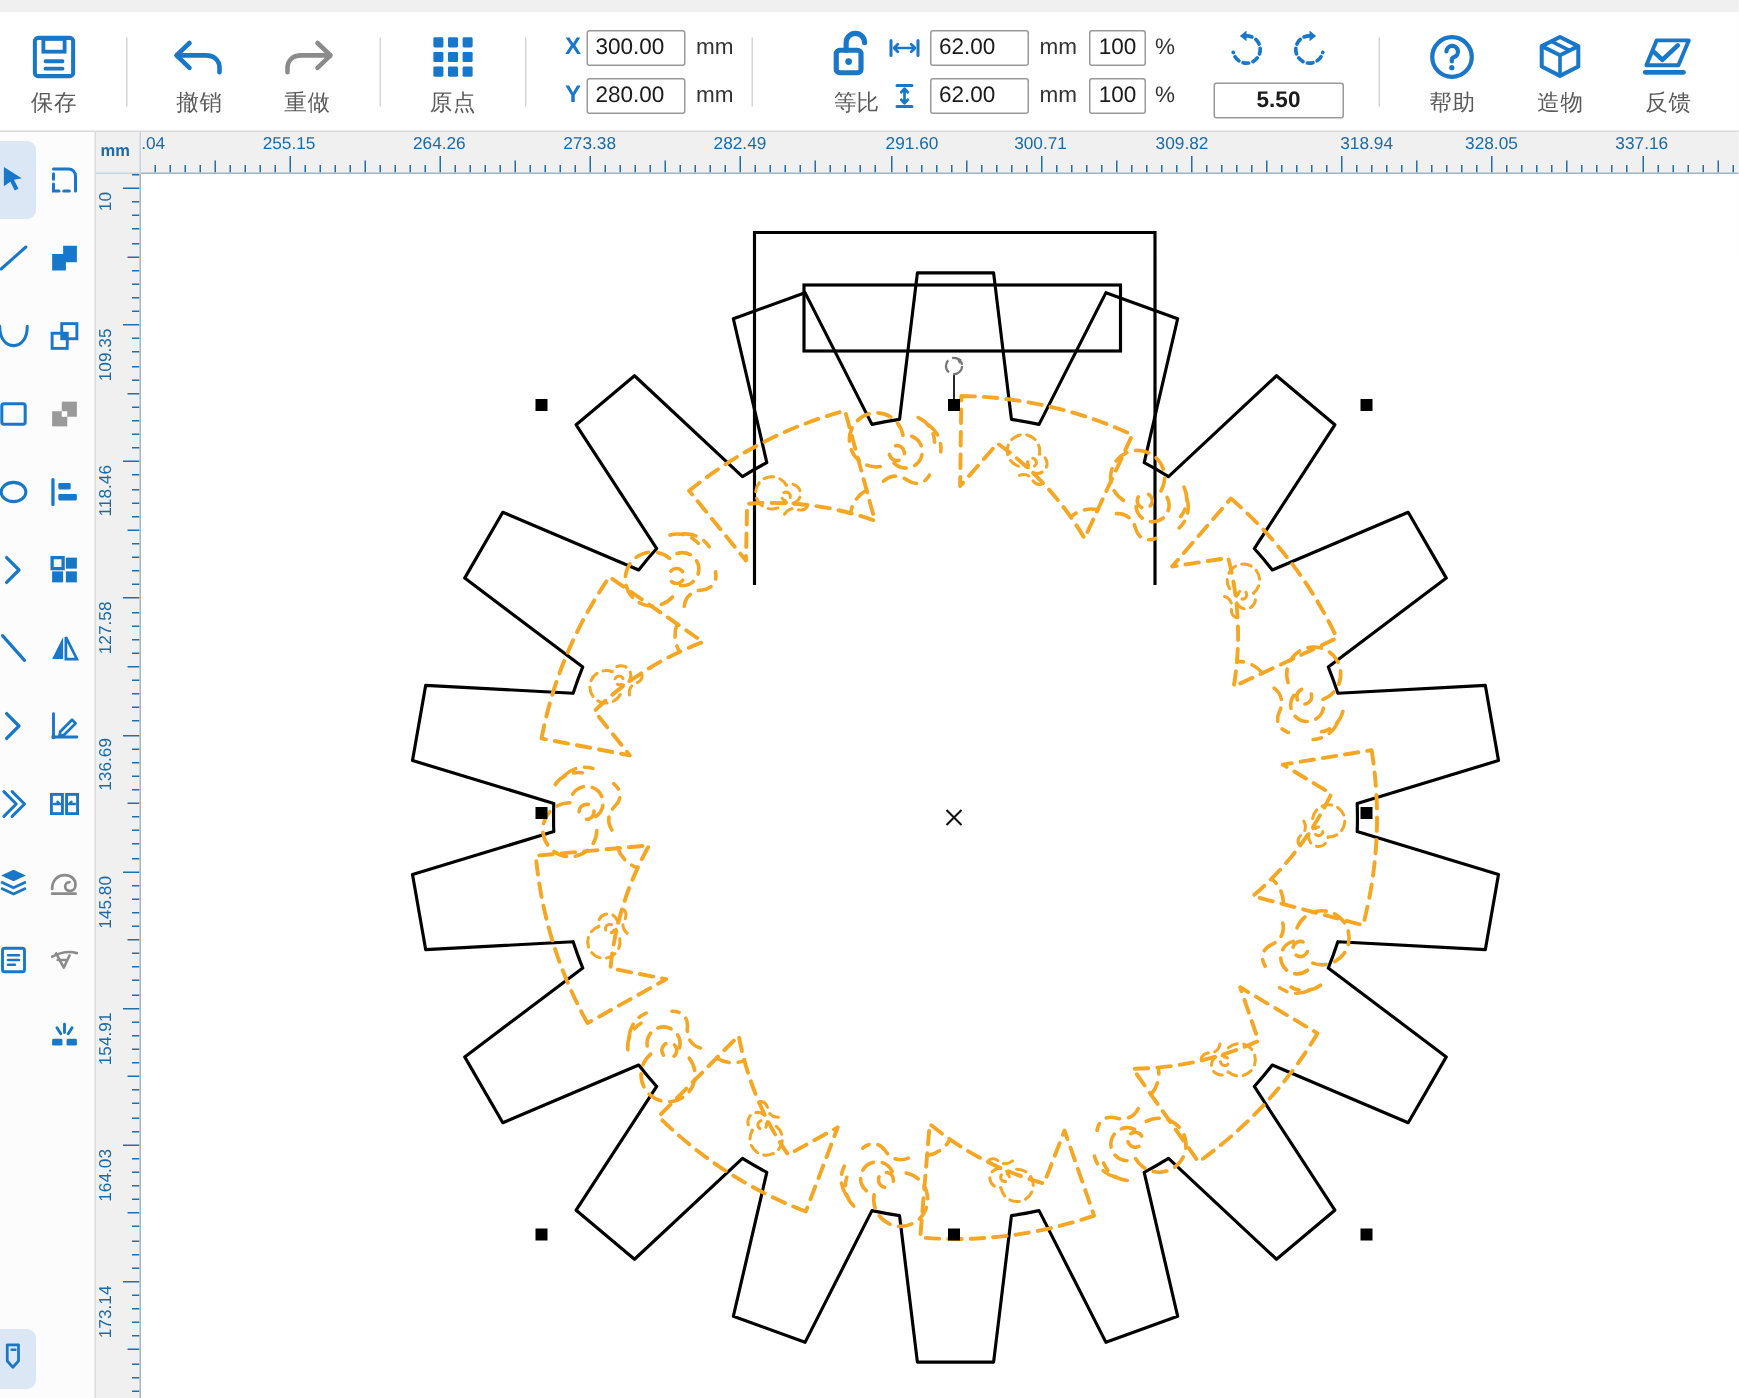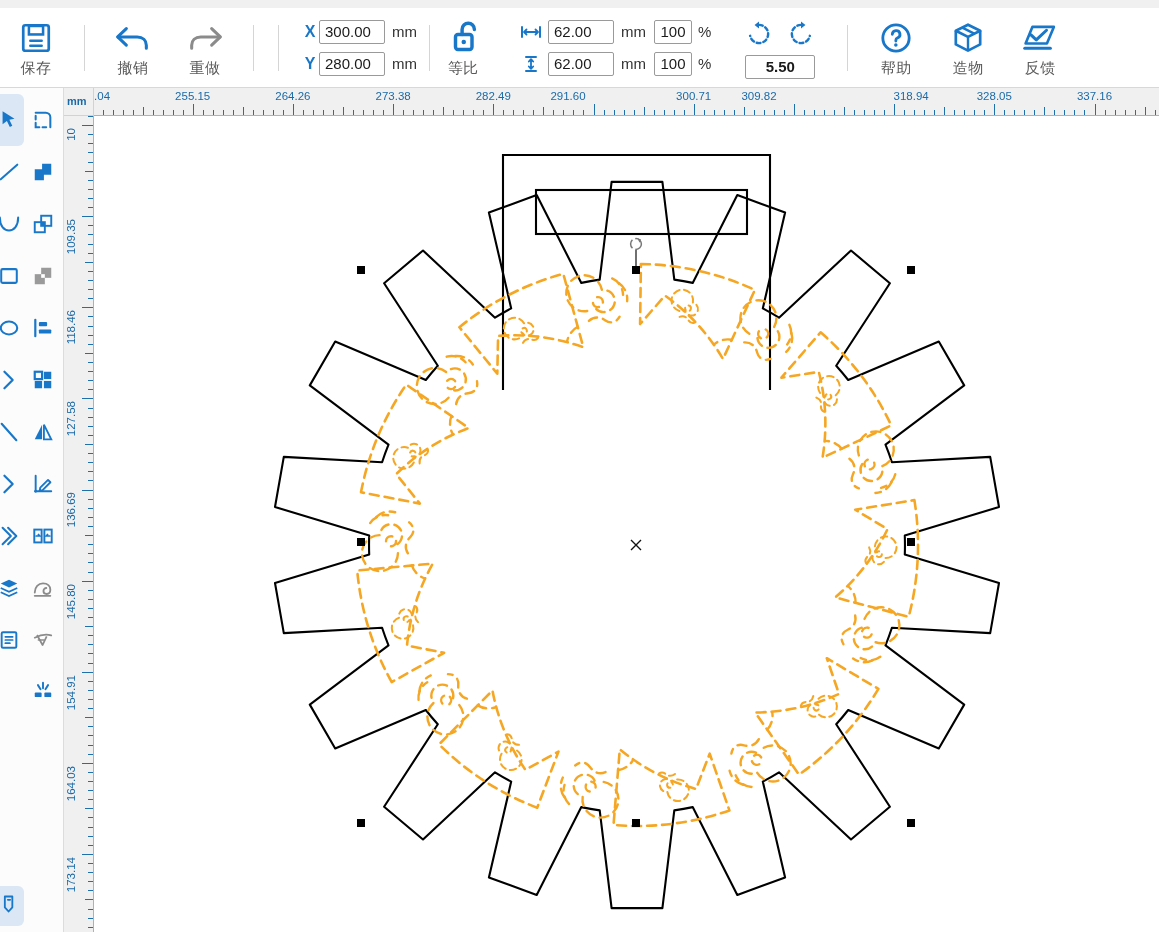--- a/index.html
+++ b/index.html
@@ -37,25 +37,25 @@
   .xy-rows{display:flex;flex-direction:column;gap:6px;}
   .xy-row{display:flex;align-items:center;height:26px;}
   .ax{font-size:16px;font-weight:bold;color:#1877c9;width:18px;text-align:center;
       font-family:"Liberation Sans", sans-serif;}
   .fld{
     width:66px;height:24px;border:1px solid #9a9a9a;background:#fff;border-radius:2px;
     font-size:15px;color:#1b1b1b;padding:0 5px;box-sizing:border-box;
     display:flex;align-items:center;font-family:"Liberation Sans", sans-serif;
   }
   .fld.small{width:38px;justify-content:center;padding:0;}
-  .fld.rot{width:70px;justify-content:center;font-weight:bold;}
+  .fld.rot{width:87px;justify-content:center;font-weight:bold;}
   .unit{font-size:15px;color:#333;margin-left:7px;font-family:"Liberation Sans", sans-serif;}
   .pct{font-size:15px;color:#333;margin-left:6px;}
 
-  .lock-box{display:flex;flex-direction:column;align-items:flex-start;justify-content:center;
+  .lock-box{display:flex;flex-direction:column;align-items:flex-end;justify-content:center;
             width:66px;height:74px;margin:0 6px;}
   .lock-box .lbl{font-size:15px;color:#5a5a5a;margin-top:1px;font-family:"DejaVu Sans", sans-serif;}
 
   .grp-size{display:flex;align-items:center;}
   .size-rows{display:flex;flex-direction:column;gap:6px;}
   .size-row{display:flex;align-items:center;height:26px;}
   .sz-ic{width:22px;display:flex;align-items:center;justify-content:center;margin-right:6px;}
 
   .rot-group{display:flex;flex-direction:column;align-items:center;justify-content:center;
              width:110px;height:74px;margin-left:14px;}
@@ -149,20 +149,38 @@
           <svg width="40" height="34" viewBox="0 0 30 22">
               <path d="M20 4l6.5 6.2L20 16.4" fill="none" stroke="#8b8b8b" stroke-width="2.3" stroke-linecap="round" stroke-linejoin="round"></path>
               <path d="M26.2 10.2H11.8C7.6 10.2 5 12.8 5 16.4v2.2" fill="none" stroke="#8b8b8b" stroke-width="2.3" stroke-linecap="round"></path>
             </svg>
         </span>
         <span class="lbl">重做</span>
       </div>
 
       <div class="tb-sep"></div>
 
+      <div class="tb-btn">
+        <span class="gl">
+          <svg width="32" height="32" viewBox="0 0 22 22">
+            <g fill="#1877c9">
+              <rect x="2" y="2" width="4.6" height="4.6" rx="0.6"></rect>
+                <rect x="8.7" y="2" width="4.6" height="4.6" rx="0.6"></rect>
+                <rect x="15.4" y="2" width="4.6" height="4.6" rx="0.6"></rect>
+              <rect x="2" y="8.7" width="4.6" height="4.6" rx="0.6"></rect>
+                <rect x="8.7" y="8.7" width="4.6" height="4.6" rx="0.6"></rect>
+                <rect x="15.4" y="8.7" width="4.6" height="4.6" rx="0.6"></rect>
+              <rect x="2" y="15.4" width="4.6" height="4.6" rx="0.6"></rect>
+                <rect x="8.7" y="15.4" width="4.6" height="4.6" rx="0.6"></rect>
+                <rect x="15.4" y="15.4" width="4.6" height="4.6" rx="0.6"></rect>
+            </g>
+          </svg>
+        </span>
+        <span class="lbl">原点</span>
+      </div>
 
       <div class="tb-sep"></div>
 
       <div class="grp-xy">
         <div class="xy-rows">
           <div class="xy-row">
             <span class="ax">X</span>
             <span class="fld">300.00</span>
             <span class="unit">mm</span>
           </div>
@@ -429,23 +447,23 @@
 
   <div class="ruler-corner">
     <span>mm</span>
   </div>
   <div class="hruler" id="hruler">
       <div class="hnum" style="left: -1.5px;">246.04</div>
       <div class="hnum" style="left: 98.7px;">255.15</div>
       <div class="hnum" style="left: 198.9px;">264.26</div>
       <div class="hnum" style="left: 299.1px;">273.38</div>
       <div class="hnum" style="left: 399.3px;">282.49</div>
-      <div class="hnum" style="left: 474px;">291.60</div>
+      <div class="hnum" style="left: 514px;">291.60</div>
       <div class="hnum" style="left: 599.7px;">300.71</div>
-      <div class="hnum" style="left: 665px;">309.82</div>
+      <div class="hnum" style="left: 694px;">309.82</div>
       <div class="hnum" style="left: 800.1px; margin-left: 17px;">318.94</div>
       <div class="hnum" style="left: 900.3px;">328.05</div>
       <div class="hnum" style="left: 1000.5px;">337.16</div>
       <div class="htick" style="left: 8.52px; height: 5px;"></div>
       <div class="htick" style="left: 18.54px; height: 5px;"></div>
       <div class="htick" style="left: 28.56px; height: 5px;"></div>
       <div class="htick" style="left: 38.58px; height: 5px;"></div>
       <div class="htick" style="left: 48.6px; height: 8px;"></div>
       <div class="htick" style="left: 58.62px; height: 5px;"></div>
       <div class="htick" style="left: 68.64px; height: 5px;"></div>

